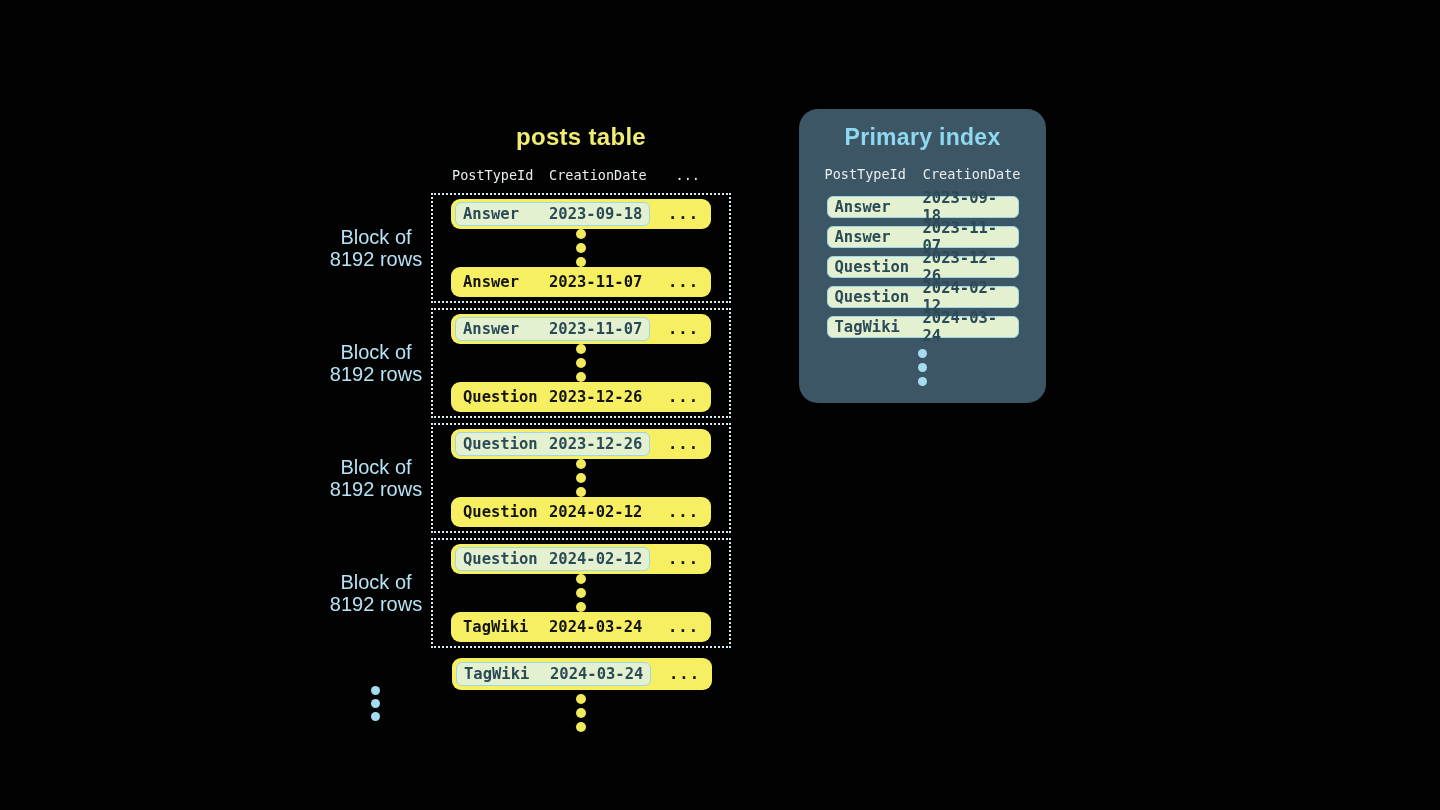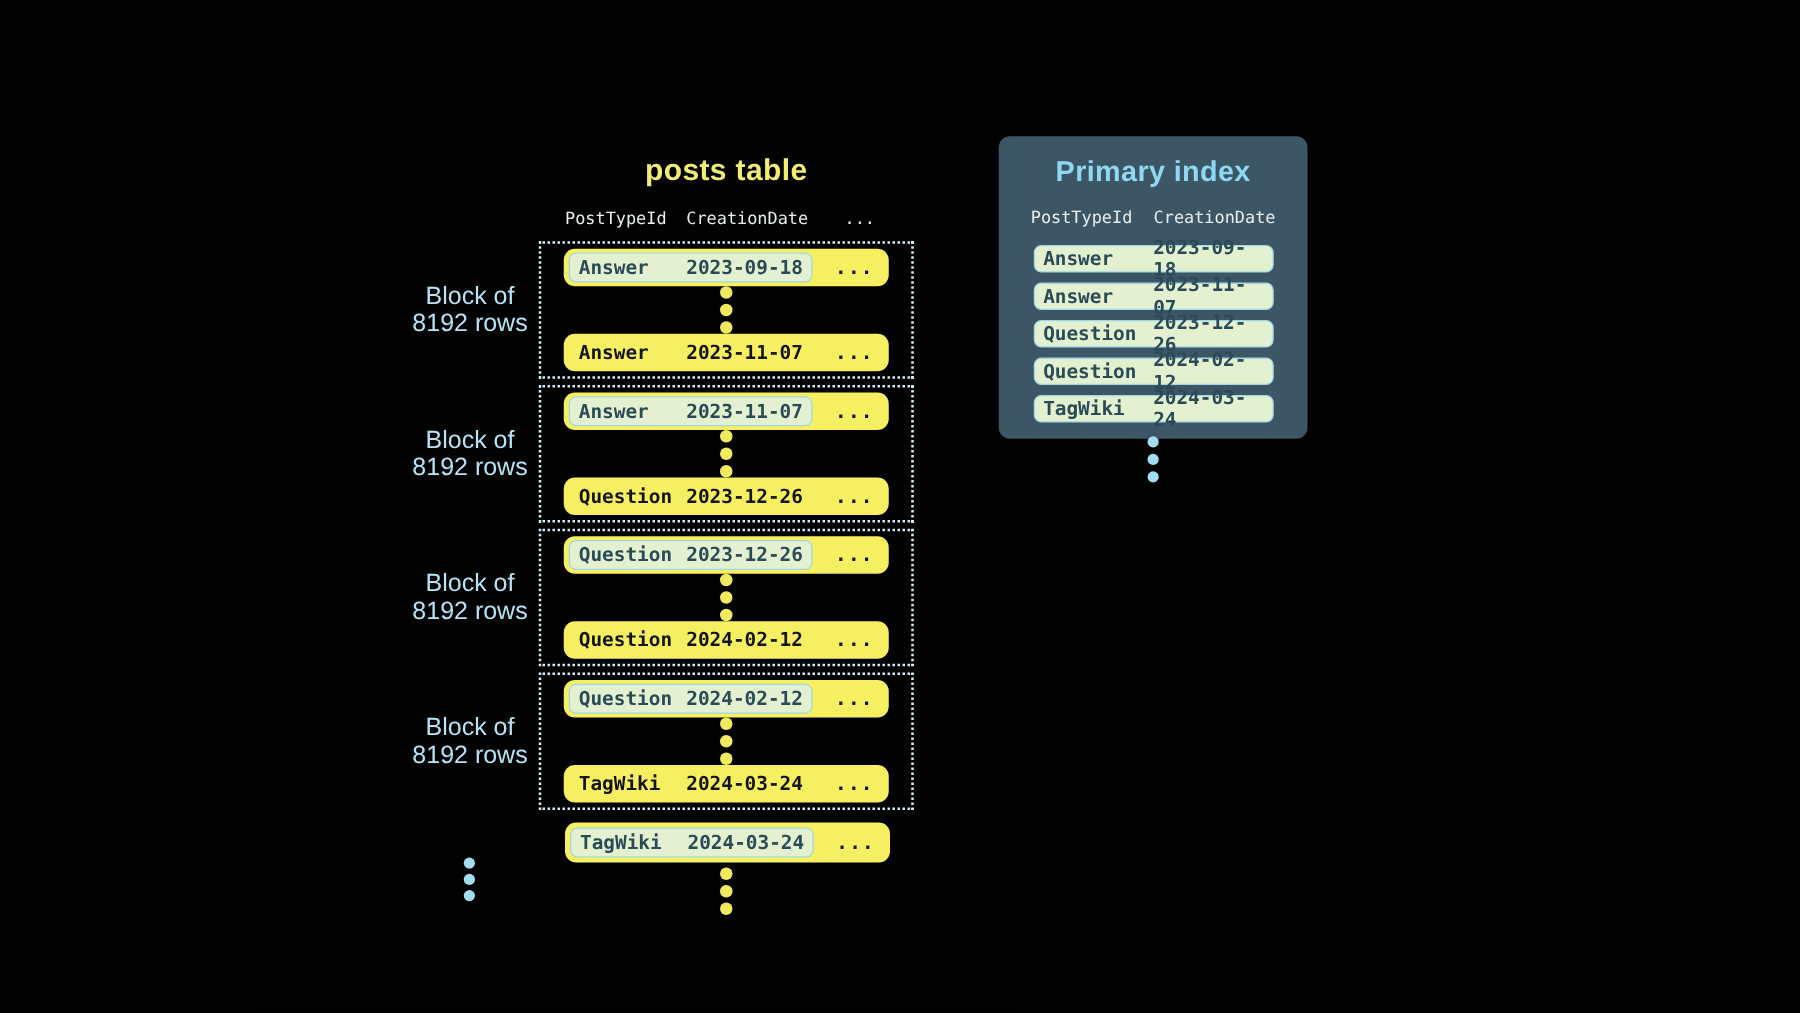--- a/index.html
+++ b/index.html
@@ -57,22 +57,22 @@
 
   .vdots { display:flex; flex-direction:column; align-items:center; gap:4px; }
   .dot { width:10px; height:10px; border-radius:50%; background:#f2ea5e; }
   .dot.blue { background:#a4dcf0; width:9px; height:9px; }
 
   .tail-dots { position:absolute; left:576px; top:694px; }
   .left-dots { position:absolute; left:371px; top:686px; }
 
   
   .panel {
-    position:absolute; left:799px; top:109px; width:247px; height:242px;
-    background:#3d5665; border-radius:9px;
+    position:absolute; left:799px; top:109px; width:247px; height:294px;
+    background:#3d5665; border-radius:19px;
   }
   .panel-title {
     margin-top:15px; text-align:center; color:#8ed8f2;
     font-size:23px; font-weight:600; letter-spacing:.3px;
   }
   .panel-header {
     margin-top:15px; display:flex; justify-content:center; gap:17px;
     font-family:"DejaVu Sans Mono", monospace; font-size:13.5px; color:#e9eeee;
   }
   .pill-list {

